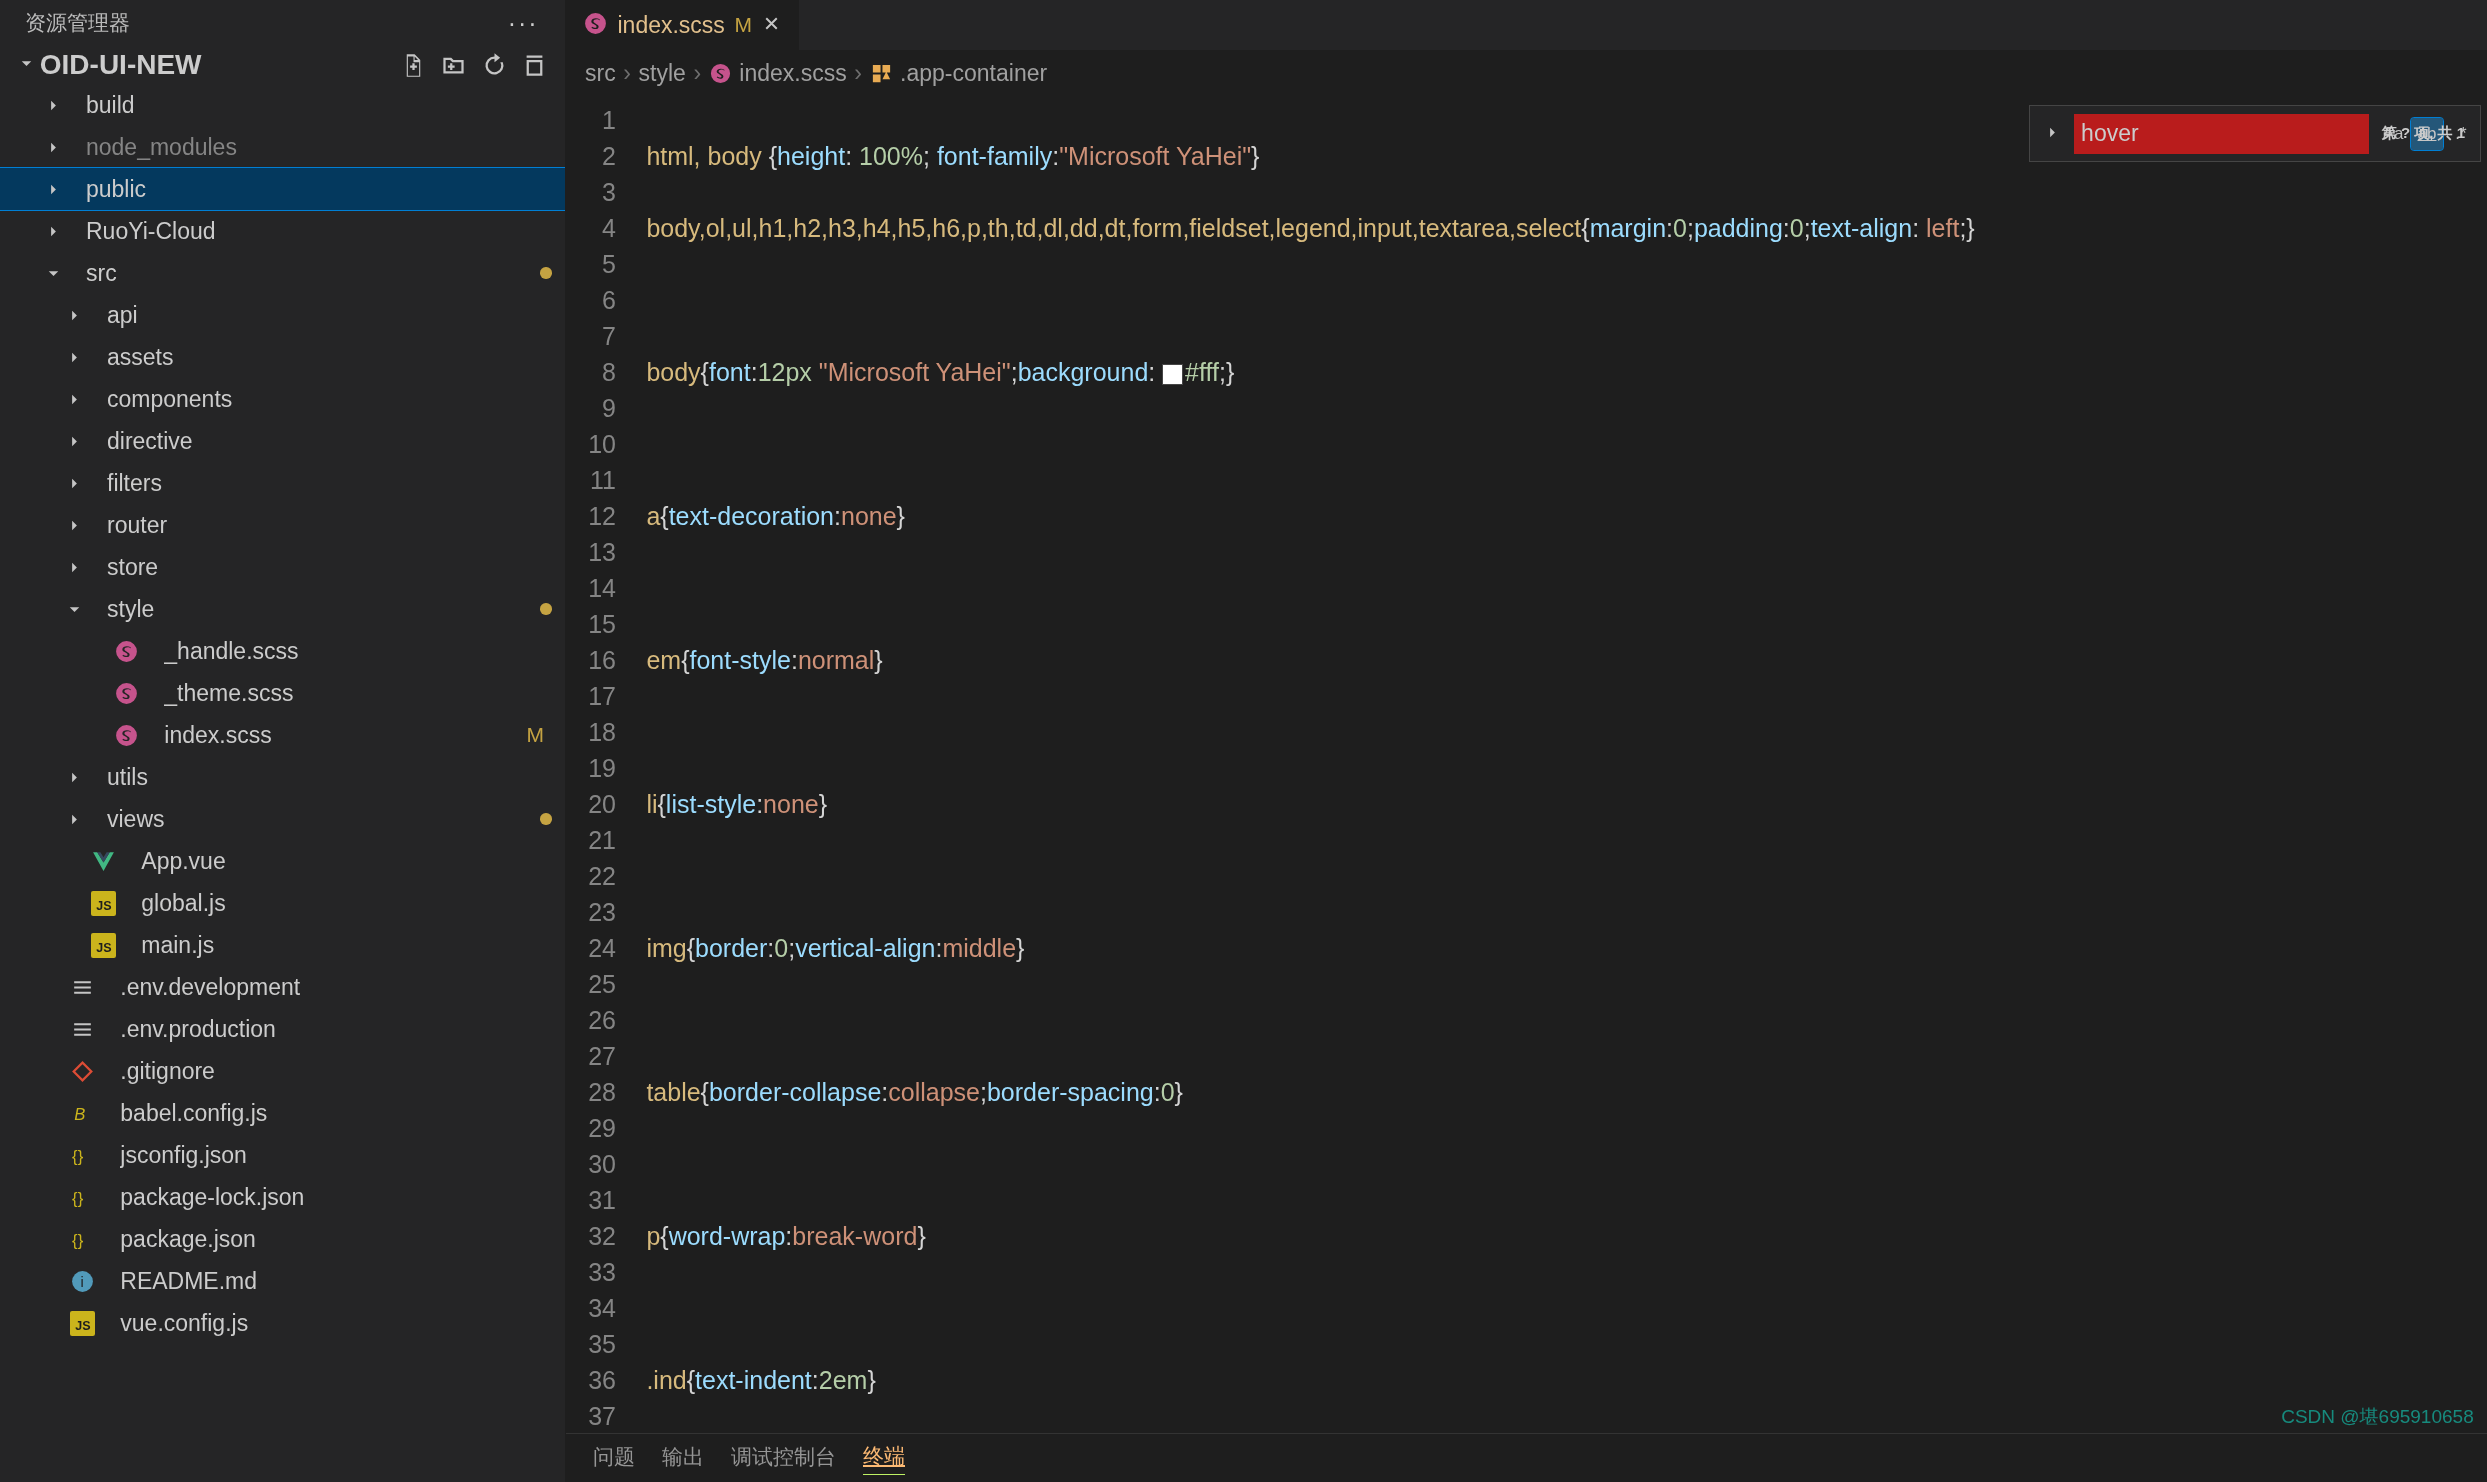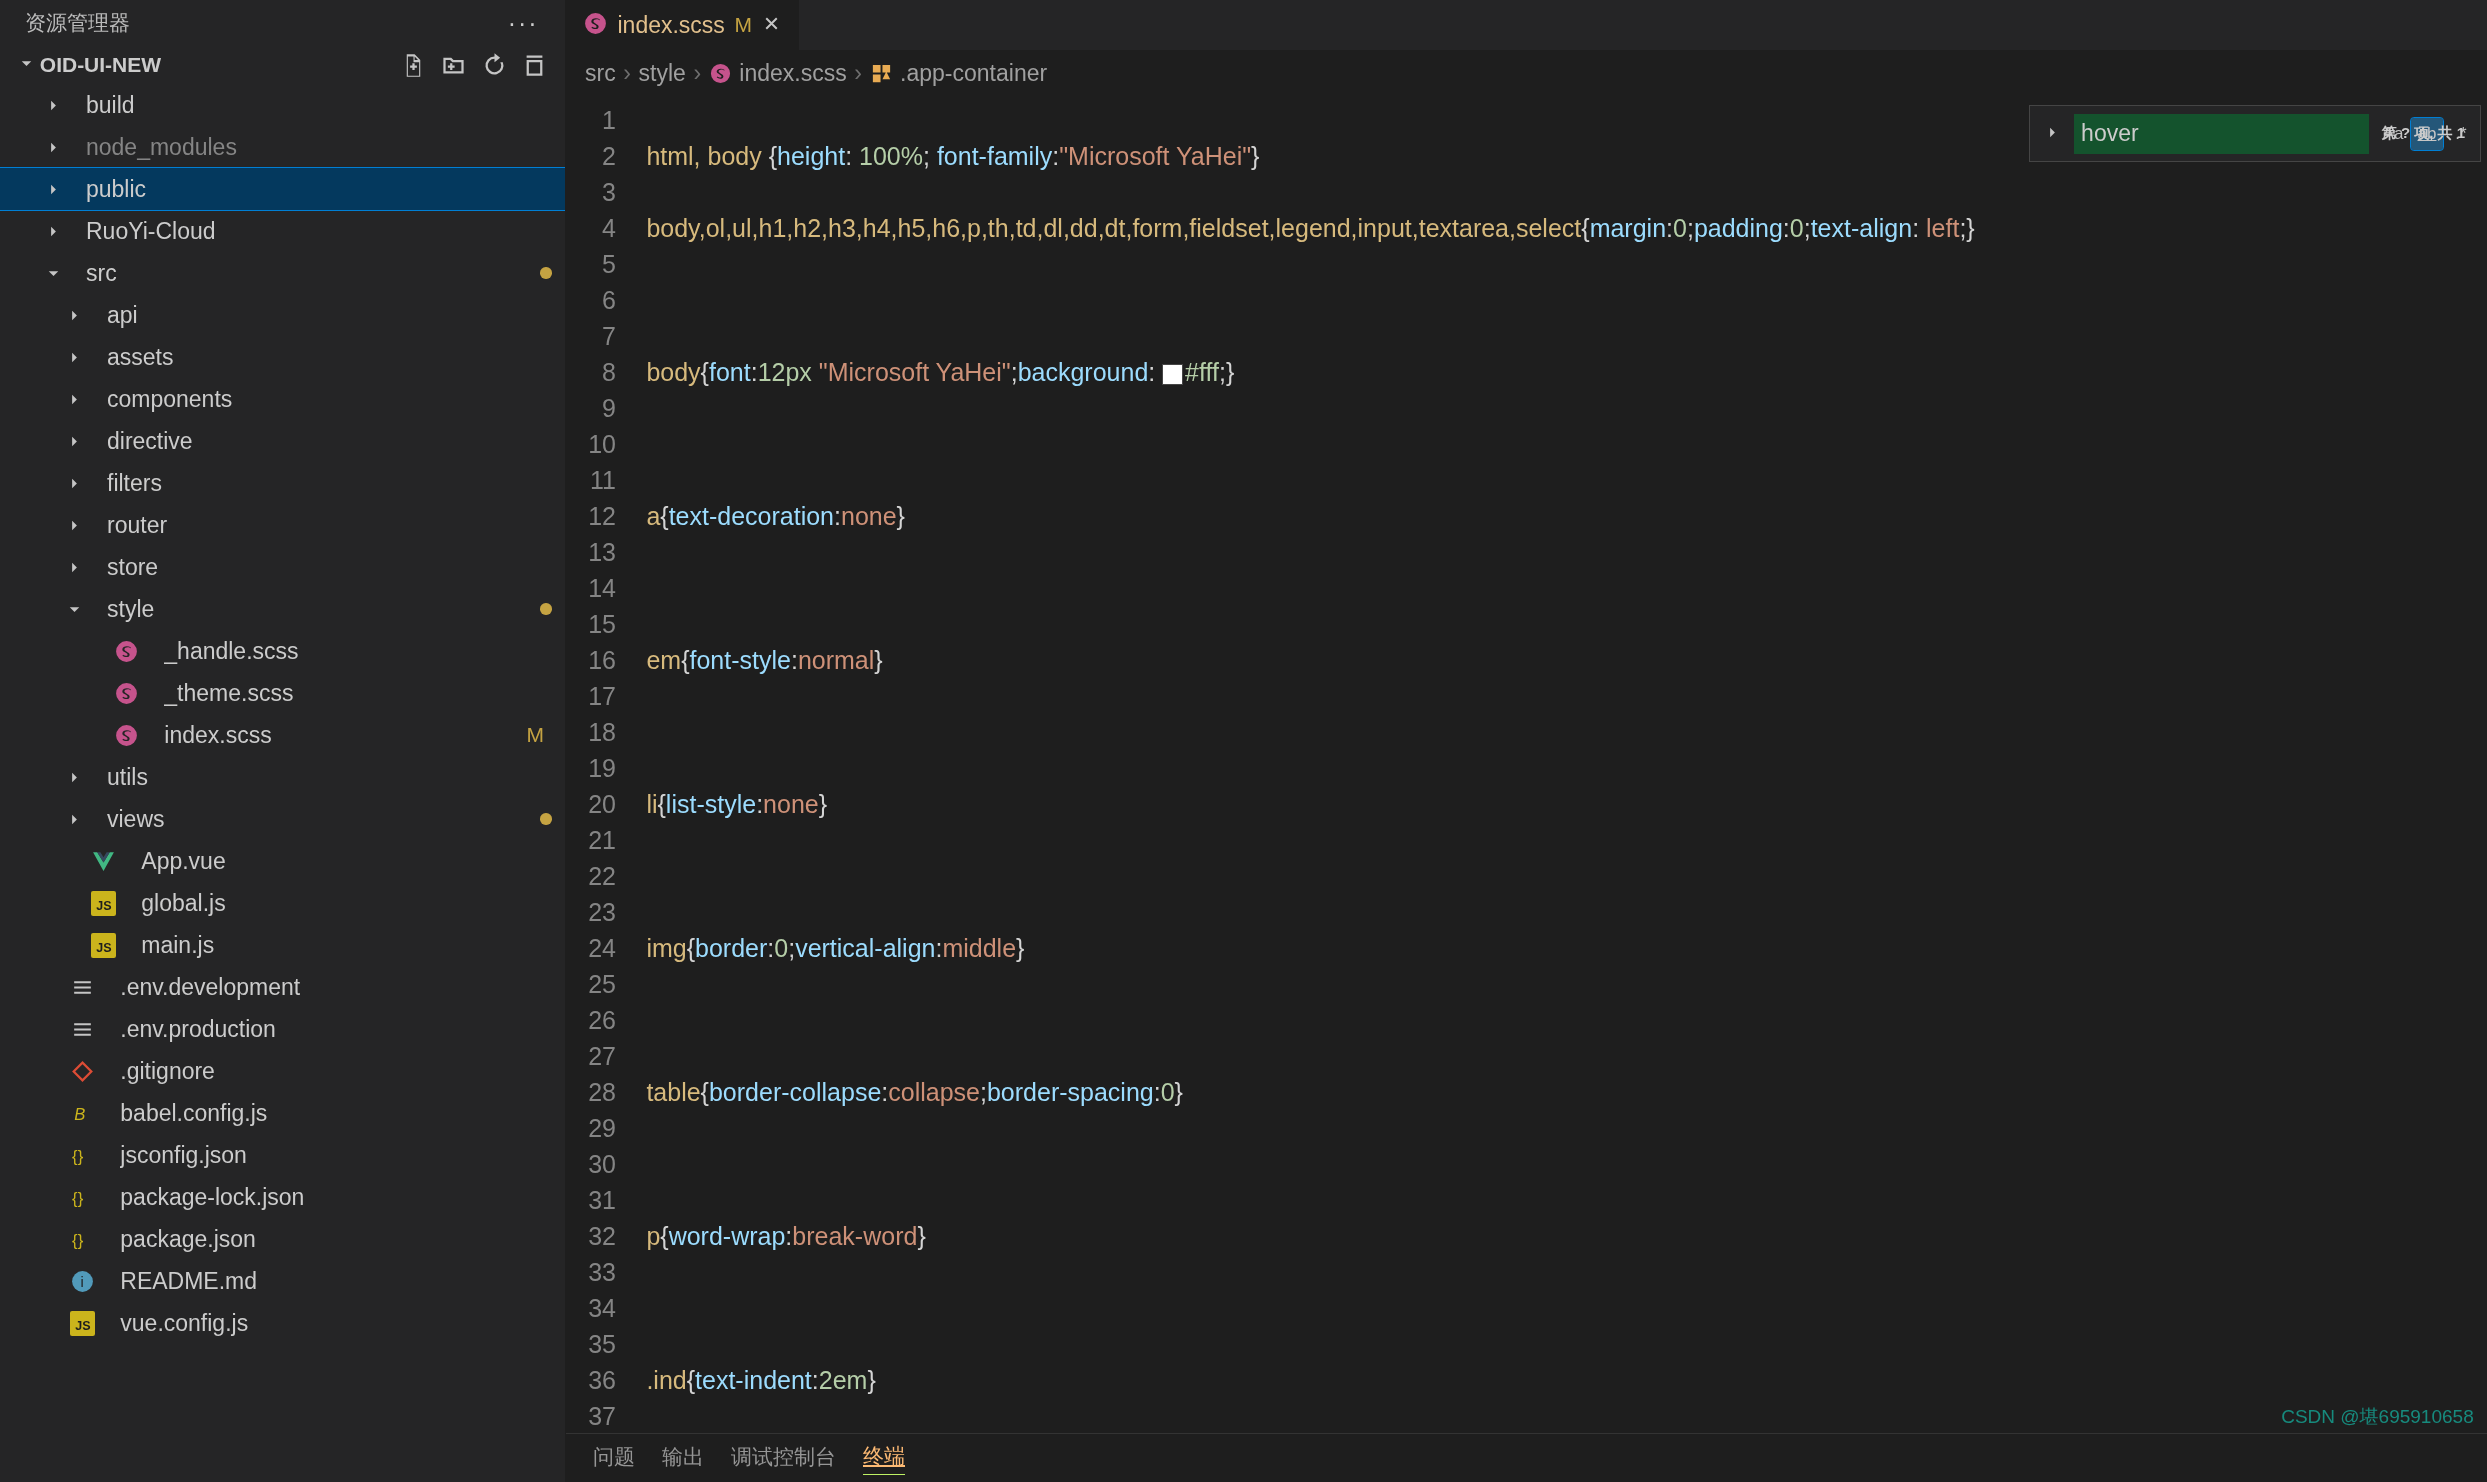--- a/index.html
+++ b/index.html
@@ -4,21 +4,21 @@
 <style>
 *{margin:0;padding:0;box-sizing:border-box;font-family:"Segoe UI",-apple-system,sans-serif;}
 body{background:#1e1e1e;color:#cccccc;font-size:12.4px;overflow:hidden;width:2487px;height:1483px;}
 .app{display:flex;height:100%;}
 .sidebar{width:566px;background:#252526;display:flex;flex-direction:column;border-right:1px solid #1e1e1e;}
 .side-header{display:flex;align-items:center;justify-content:space-between;padding:9.5px 15.2px 9.5px 25px;height:46px;}
 .side-title{font-size:21px;color:#bbbbbb;}
 .side-dots{color:#cccccc;font-size:25px;letter-spacing:1.9px;cursor:pointer;padding-right:11.4px;}
 .proj-header{display:flex;align-items:center;justify-content:space-between;padding:3.8px 9.5px 3.8px 17px;height:38px;}
 .proj-left{display:flex;align-items:center;gap:3.8px;}
-.proj-name{font-weight:700;font-size:21px;color:#cccccc;}
+.proj-name{font-weight:700;font-size:28px;color:#cccccc;}
 .proj-actions{display:flex;gap:13.3px;padding-right:7.6px;}
 .proj-actions svg{width:27px;height:27px;fill:#c5c5c5;cursor:pointer;}
 .tree{flex:1;overflow:auto;}
 .tree-item{display:flex;align-items:center;height:42px;padding-right:13.3px;cursor:pointer;font-size:23px;color:#cccccc;position:relative;}
 .tree-item.dim{color:#858585;}
 .tree-item.selected{background:#04395e;outline:1px solid #007fd4;}
 .tree-item .chev{width:27px;display:flex;align-items:center;justify-content:center;}
 .tree-item .icon{width:30.5px;display:flex;justify-content:center;margin-right:3.8px;}
 .tree-item .label{flex:1;white-space:nowrap;overflow:hidden;text-overflow:ellipsis;margin-left:19px;}
 .tree-item .badge-dot{width:11.4px;height:11.4px;border-radius:50%;background:#c5a342;}
@@ -46,21 +46,21 @@
 .tok-punc{color:#d4d4d4;}
 .tok-prop{color:#9cdcfe;}
 .tok-val-num{color:#b5cea8;}
 .tok-val-kw{color:#ce9178;}
 .tok-str{color:#ce9178;}
 .tok-class{color:#d7ba7d;}
 .color-swatch{display:inline-block;width:21px;height:21px;background:#ffffff;border:1px solid #454545;vertical-align:middle;margin-right:1.9px;}
 .find-widget{position:absolute;top:105px;right:5.7px;background:#252526;border:1px solid #454545;display:flex;align-items:center;height:57px;padding:0 7.6px;gap:5.7px;}
 .find-toggle{padding:0 5.7px;cursor:pointer;}
 .find-toggle svg{width:19px;height:19px;fill:#c5c5c5;}
-.find-input-wrap{display:flex;align-items:center;background:#14532d;height:40px;padding:0 7.6px;width:295px;}
+.find-input-wrap{display:flex;align-items:center;background:#b91c1c;height:40px;padding:0 7.6px;width:295px;}
 .find-input{flex:1;background:transparent;border:none;outline:none;color:#cccccc;font-size:23px;}
 .find-opts{display:flex;gap:1.9px;}
 .find-opt{width:32px;height:32px;display:flex;align-items:center;justify-content:center;font-size:17px;color:#c5c5c5;cursor:pointer;border-radius:2.9px;}
 .find-opt.active{background:#245779;outline:1px solid #007fd4;}
 .find-results{font-size:15px;color:#cccccc;padding:0 7.6px;white-space:nowrap;font-weight:bold;}
 .bottom-tabs{display:flex;gap:27px;padding:9.5px 27px;height:50px;align-items:center;background:#1e1e1e;border-top:1px solid #333333;}
 .btab{font-size:21px;color:#969696;cursor:pointer;padding-bottom:3.8px;}
 .btab.active{color:#fdba74;border-bottom:1px solid #bef264;text-decoration:underline;}
 .watermark{position:absolute;right:13.3px;bottom:53px;font-size:19px;color:#14b8a6;opacity:.7;}
 .folder-arw svg{width:19px;height:19px;fill:#c5c5c5;}

